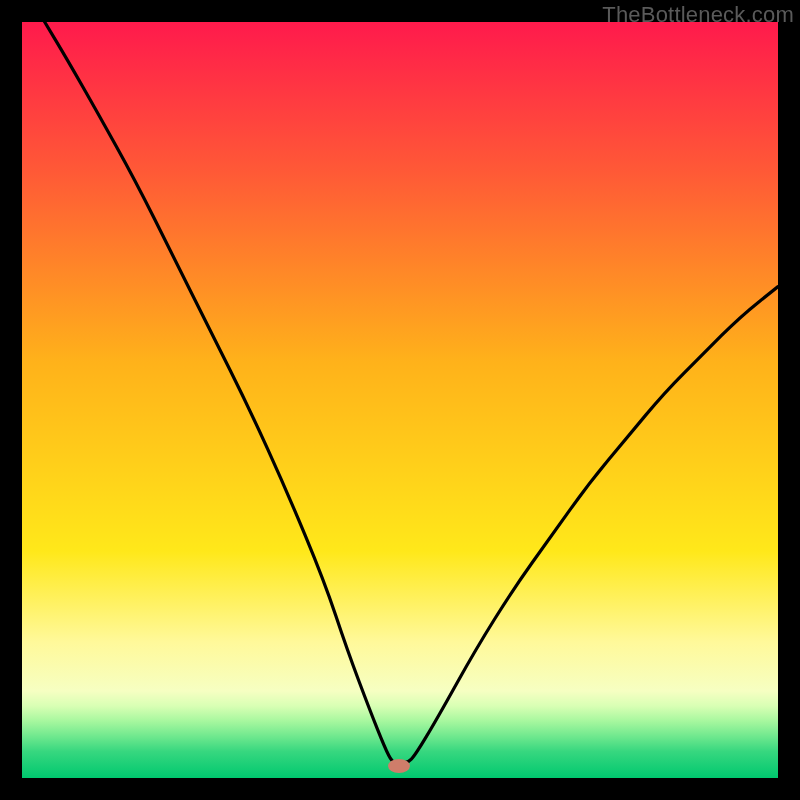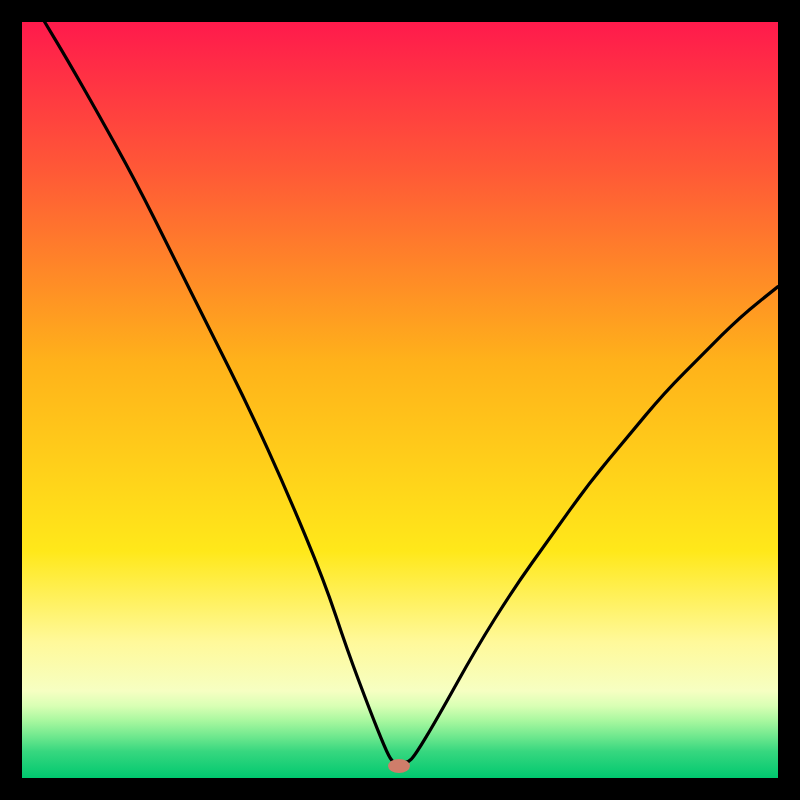--- a/index.html
+++ b/index.html
@@ -74,13 +74,14 @@
       </defs>
       <rect x="0" y="0" width="756" height="756" fill="url(#bg)"></rect>
     </svg>
 
     <svg class="curve" viewBox="0 0 756 756" preserveAspectRatio="none">
       <path id="curve-path" d="M 22.68 0 Q 22.68 0 34.019999999999996 18.900000000000034 Q 45.36 37.80000000000007 60.480000000000004 64.26000000000005 Q 75.60000000000001 90.72000000000003 94.5 124.74000000000001 Q 113.39999999999999 158.76 132.3 196.56 Q 151.20000000000002 234.36 170.10000000000002 272.16 Q 189 309.96000000000004 207.89999999999998 347.76 Q 226.79999999999998 385.56 245.7 427.14 Q 264.59999999999997 468.71999999999997 283.5 514.08 Q 302.40000000000003 559.44 313.74 593.46 Q 325.08 627.48 336.41999999999996 657.72 Q 347.76 687.96 355.32 706.86 Q 362.88 725.76 366.65999999999997 733.3199999999999 Q 370.44 740.88 374.22 740.88 Q 378 740.88 381.78 740.88 Q 385.56 740.88 389.34000000000003 737.1 Q 393.12 733.32 404.46000000000004 714.4200000000001 Q 415.8 695.52 434.7 661.5 Q 453.59999999999997 627.48 472.5 597.24 Q 491.40000000000003 567 510.29999999999995 540.54 Q 529.1999999999999 514.0799999999999 548.0999999999999 487.61999999999995 Q 567 461.15999999999997 585.9000000000001 438.48 Q 604.8000000000001 415.8 623.7 393.12 Q 642.6 370.44 661.5 351.53999999999996 Q 680.4 332.64 699.3 313.74 Q 718.1999999999999 294.84000000000003 737.0999999999999 279.72 T 756 264.59999999999997" fill="none" stroke="#000" stroke-width="3.2" stroke-linecap="round" stroke-linejoin="round"></path>
       <ellipse id="marker" cx="377" cy="744" rx="11" ry="7" fill="#cf7d6a"></ellipse>
     </svg>
   </div>
 
+  <div class="watermark">TheBottleneck.com</div>
 </div>
 
 </body></html>

